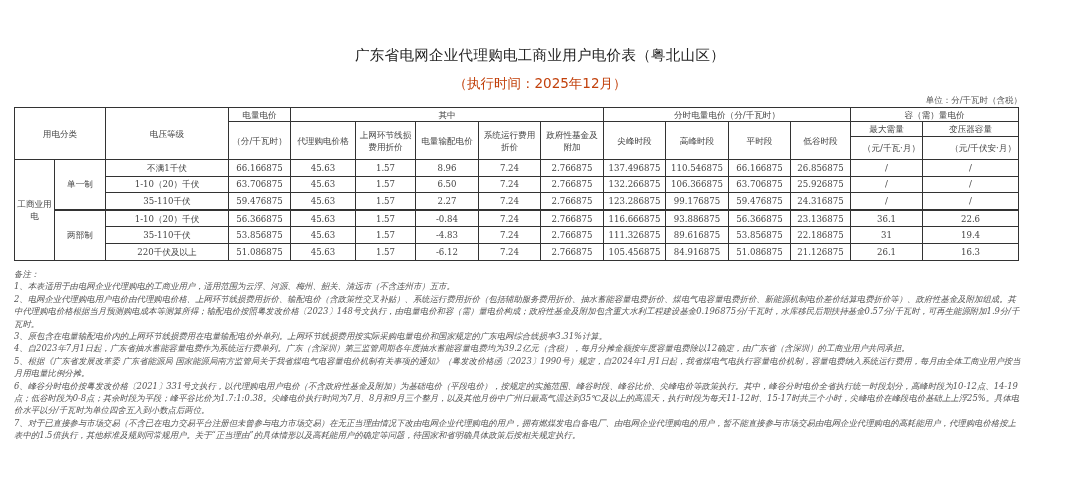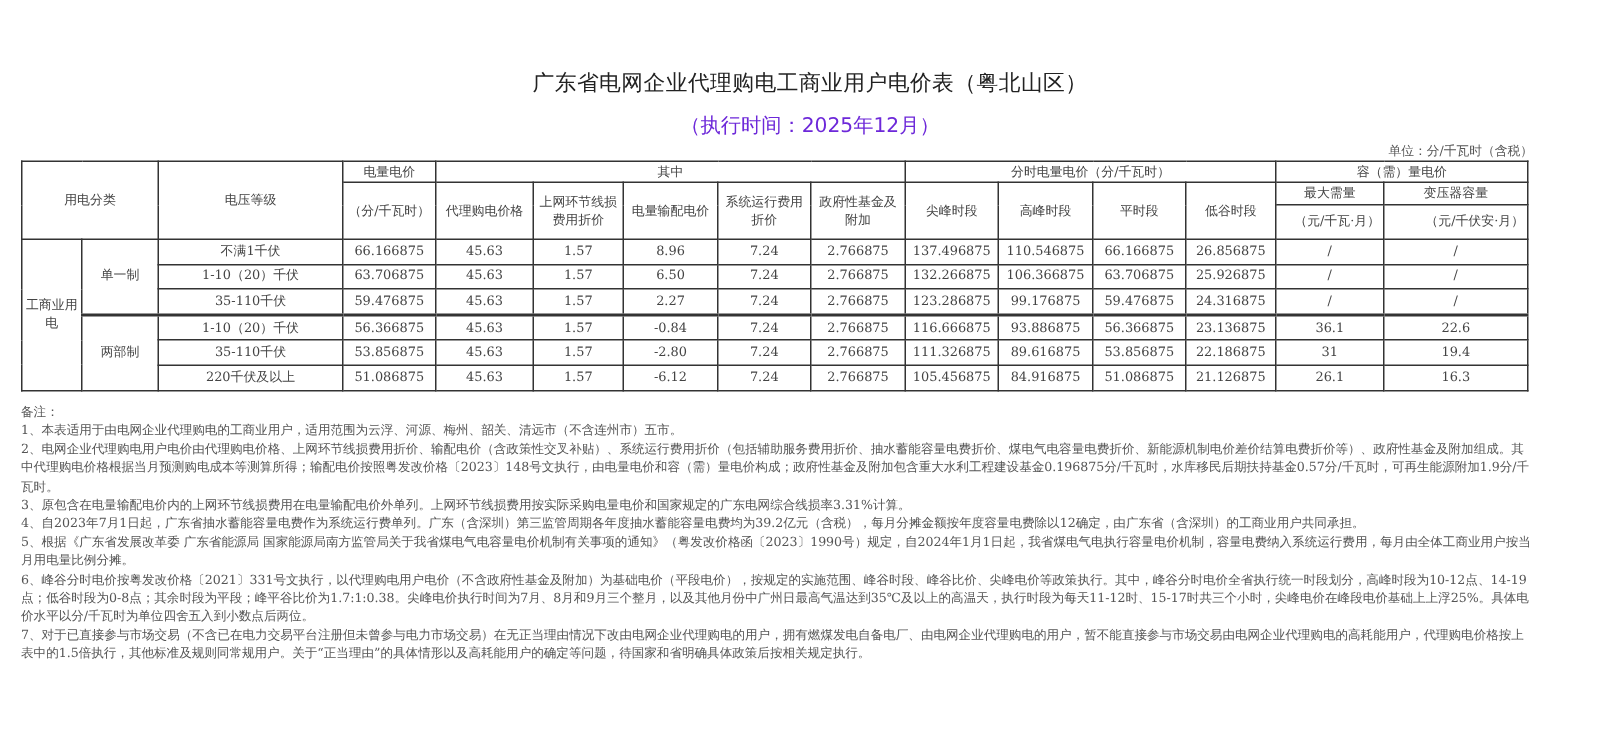--- a/index.html
+++ b/index.html
@@ -1,33 +1,33 @@
 <!DOCTYPE html>
 <html><head>
 <meta charset="utf-8">
 <style>
   html, body { margin: 0; padding: 0; background: #ffffff; }
   body { width: 1080px; height: 495px; position: relative; overflow: hidden;
          font-family: "DejaVu Serif", "Liberation Serif", serif; color: #333; }
   .title { position: absolute; left: 0; width: 1080px; top: 46px; text-align: center;
            font-family: "DejaVu Sans", "Liberation Sans", sans-serif; font-size: 14.5px; color: #222; letter-spacing: 0.3px; }
   .subtitle { position: absolute; left: 0; width: 1080px; top: 75px; text-align: center;
-              font-family: "DejaVu Sans", "Liberation Sans", sans-serif; font-size: 13.5px; color: #6d28d9; }
+              font-family: "DejaVu Sans", "Liberation Sans", sans-serif; font-size: 13.5px; color: #c2410c; }
   .unit { position: absolute; right: 58px; top: 95px; font-size: 8.5px; color: #555; margin-left: 38px; }
   table.price { position: absolute; left: 14px; top: 107px; width: 1004px; border-collapse: collapse;
                 table-layout: fixed; font-size: 8.6px; color: #444; }
   table.price td, table.price th { border: 1px solid #333; text-align: center; vertical-align: middle;
                 font-weight: normal; padding: 0 2px; line-height: 12px; }
   table.price thead tr.h1 th { height: 13px; margin-left: 40px; }
   table.price thead tr.h2 th { height: 14px; }
   table.price thead tr.h3 th { height: 22px; text-align: right; }
   table.price tbody td { height: 15.6px; }
   table.price tbody tr.group-break td { border-top: 2px solid #333; }
   .notes { position: absolute; left: 14px; top: 268px; width: 1010px; font-size: 8.4px; color: #555;
-           line-height: 12.4px; }
+           line-height: 12.4px; font-style: italic; }
   .notes p { margin: 0; }
 </style>
 </head>
 <body>
 
 <div class="title">广东省电网企业代理购电工商业用户电价表（粤北山区）</div>
 <div class="subtitle">（执行时间：2025年12月）</div>
 <div class="unit">单位：分/千瓦时（含税）</div>
 
 <table class="price">
@@ -138,21 +138,21 @@
       <td>56.366875</td>
       <td>23.136875</td>
       <td>36.1</td>
       <td>22.6</td>
     </tr>
     <tr>
       <td>35-110千伏</td>
       <td>53.856875</td>
       <td>45.63</td>
       <td>1.57</td>
-      <td>-2.80</td>
+      <td>-4.83</td>
       <td>7.24</td>
       <td>2.766875</td>
       <td>111.326875</td>
       <td>89.616875</td>
       <td>53.856875</td>
       <td>22.186875</td>
       <td>31</td>
       <td>19.4</td>
     </tr>
     <tr>

